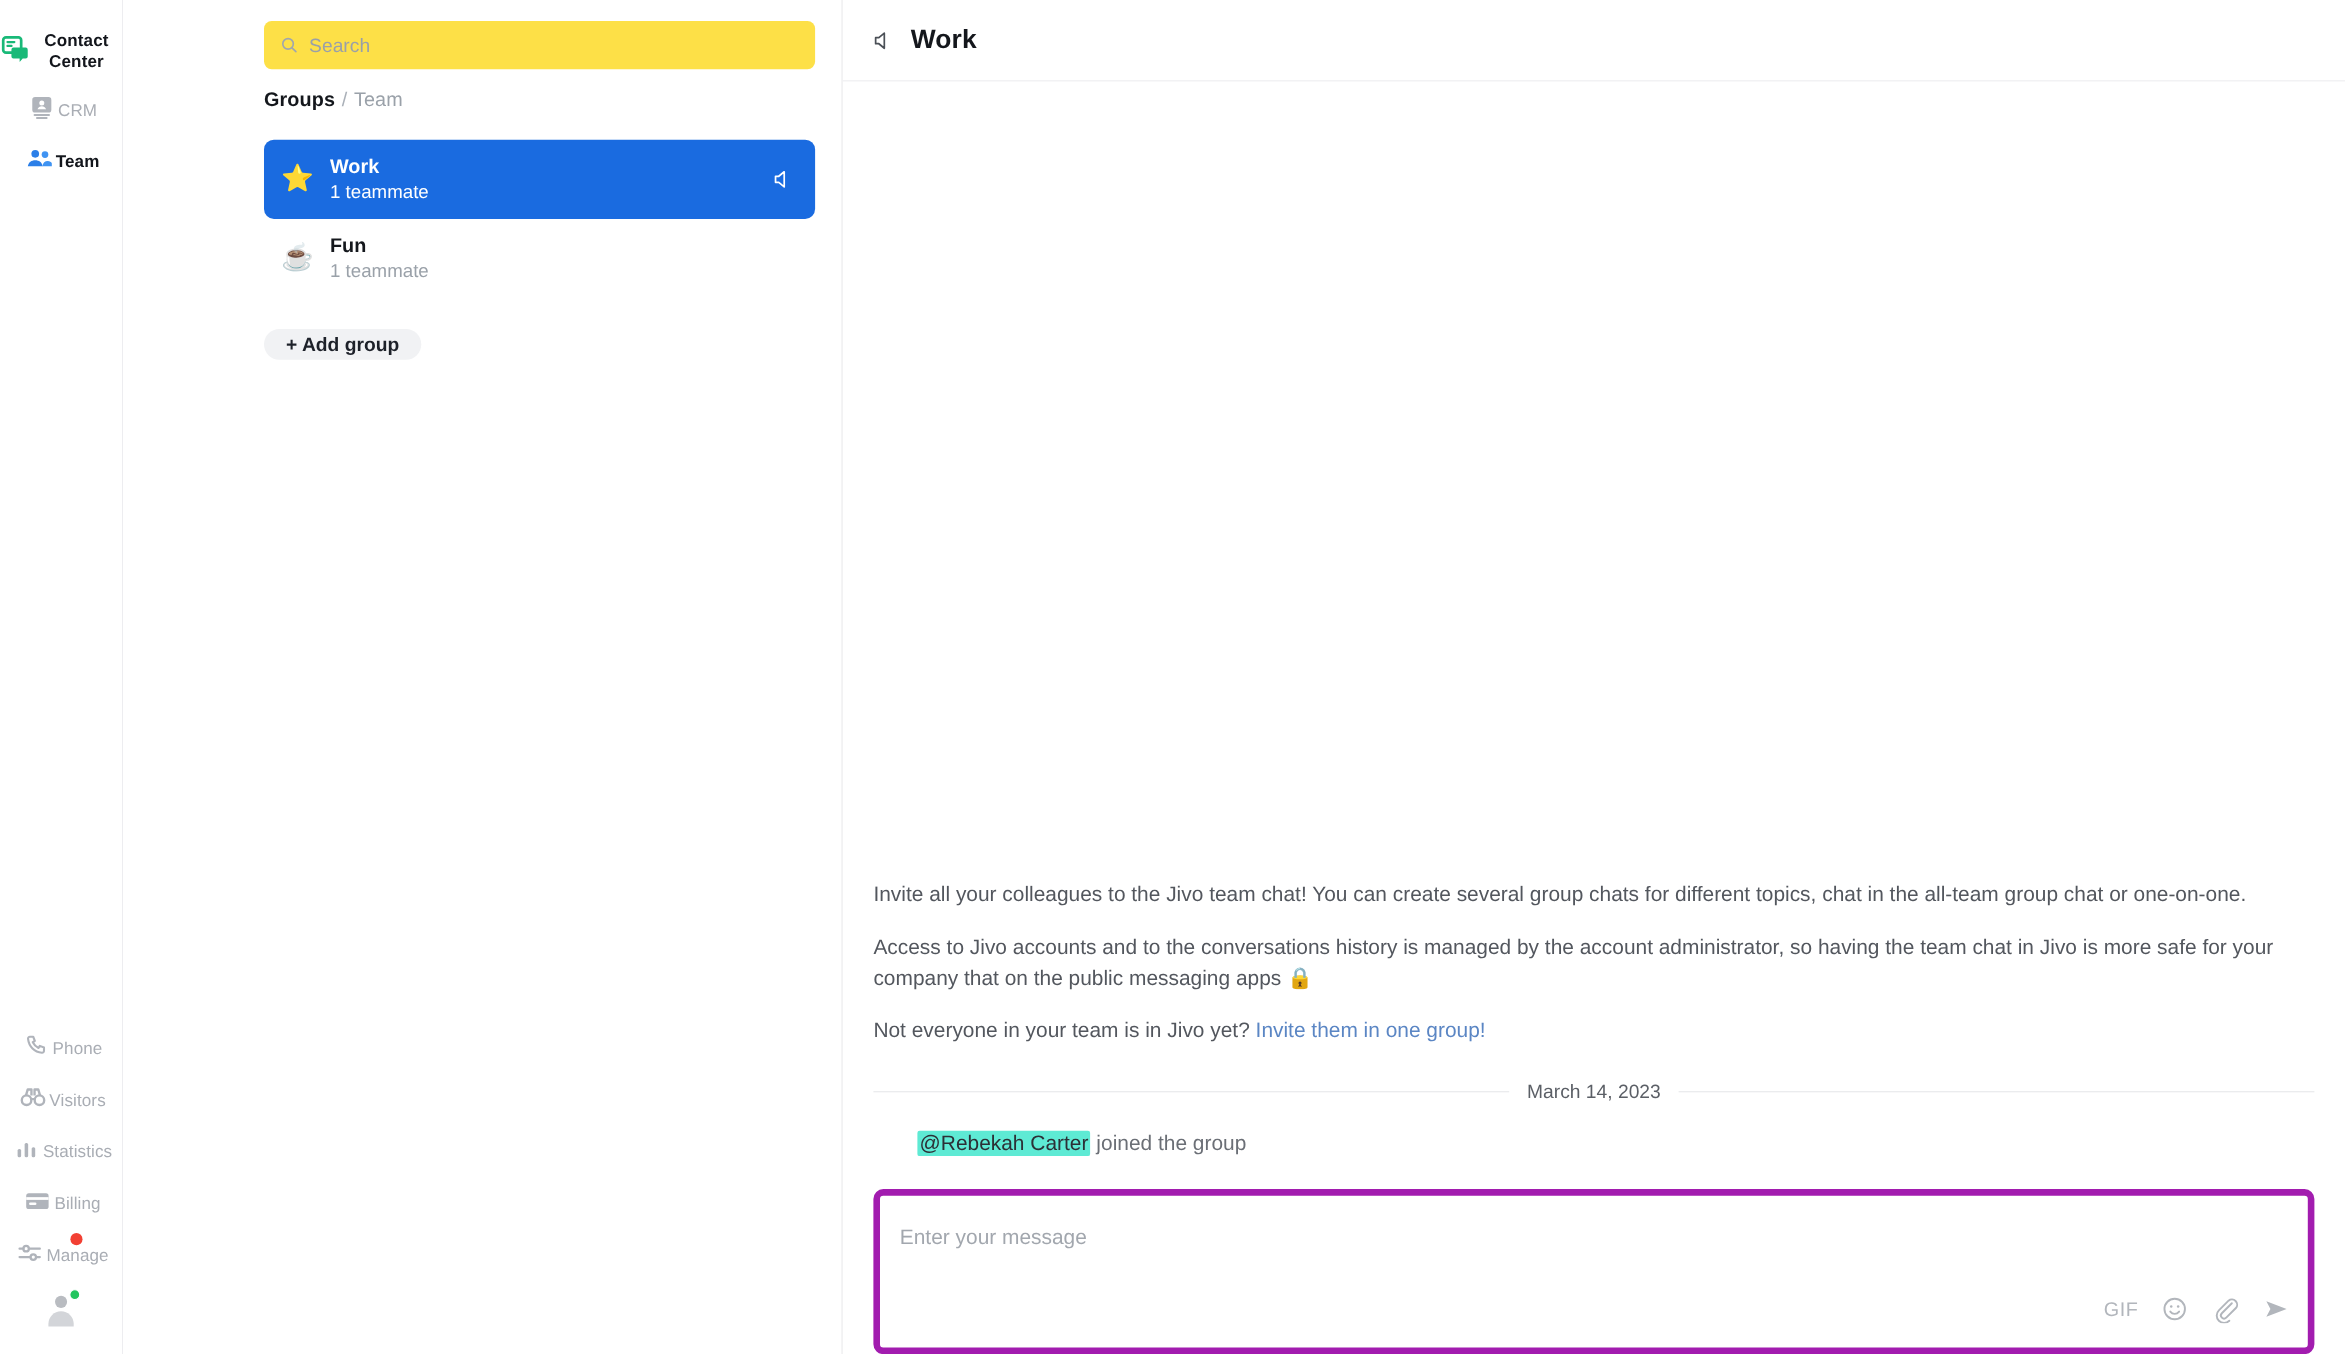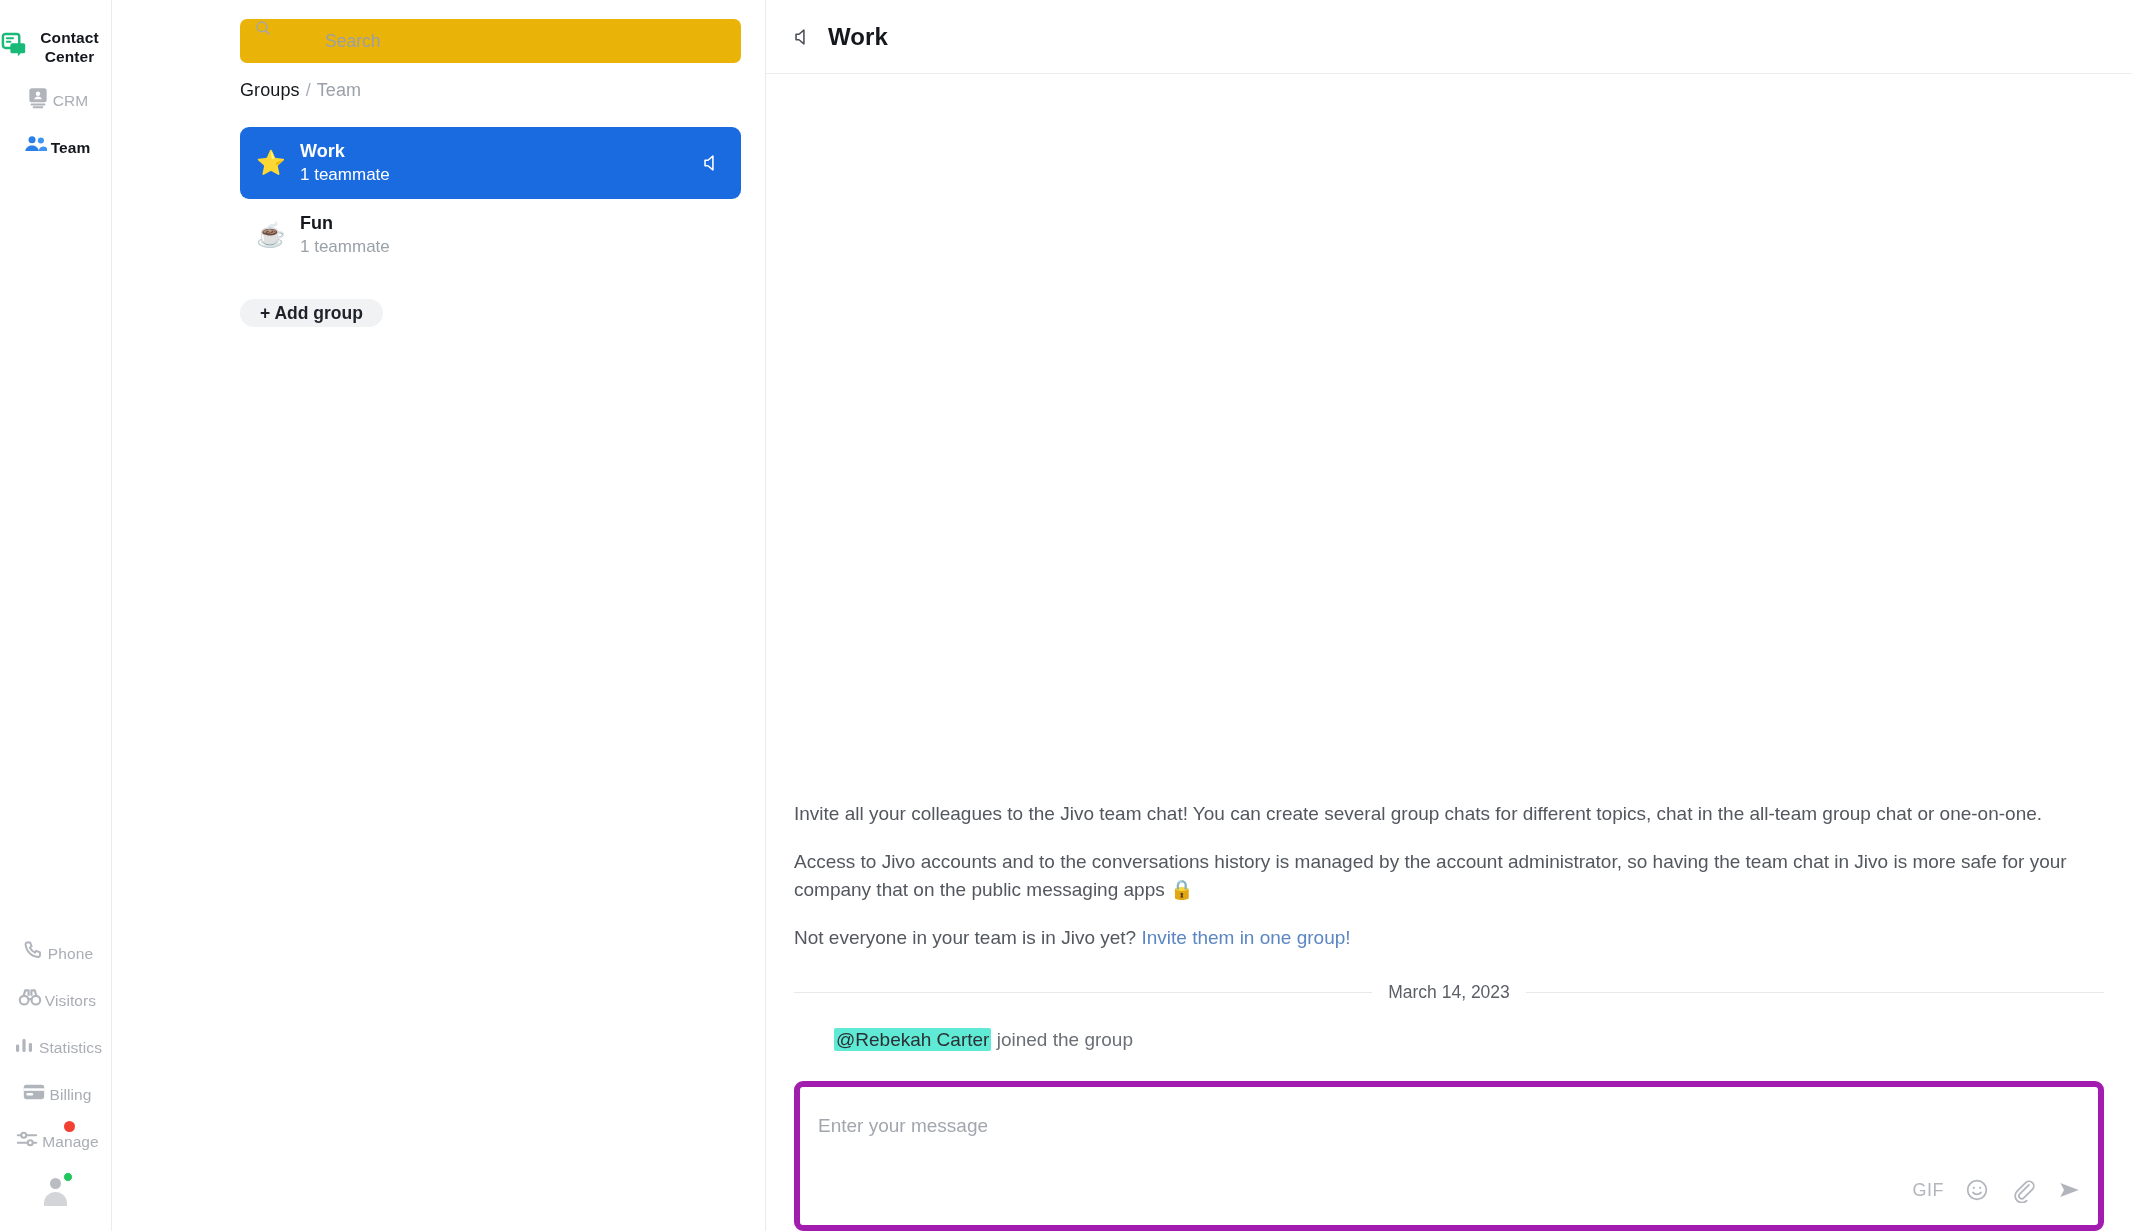--- a/index.html
+++ b/index.html
@@ -67,38 +67,37 @@
   
   .panel {
     width: 654px; flex: 0 0 654px;
     height: 1231px; background: #ffffff;
     border-right: 1px solid #e9eaec;
     padding: 0 0 0 0;
     position: relative;
   }
   .search-wrap { padding: 19px 24px 0 128px; }
   .search-box {
-    height: 44px; background: #eab308; border-radius: 7px;
-    display: flex; padding: 0 14px;
+    height: 44px; background: #fde047; border-radius: 7px;
+    display: flex; align-items: center; padding: 0 14px;
     width: 100%;
-    gap: 44px;
   }
   .search-ico { width:18px; height:18px; margin-right:9px; flex:0 0 18px; }
   .search-inp {
     border:none; outline:none; background:transparent;
     font-family:"Liberation Sans", sans-serif;
     font-size: 17.5px; color:#4c5056; width:100%;
   }
   .search-inp::placeholder { color:#9aa0a8; }
 
   .crumb {
     padding: 17px 24px 0 128px;
     font-size: 18px; letter-spacing: .1px;
   }
-  .crumb b { color:#14171c; font-weight: normal; }
+  .crumb b { color:#14171c; font-weight: bold; }
   .crumb .sep { color:#aab0b8; margin: 0 6px; font-weight:normal; }
   .crumb .cur { color:#9aa1a9; }
 
   .glist { margin-top: 26px; padding: 0 24px 0 128px; }
   .grow {
     display:flex; align-items:center;
     height: 72px; border-radius: 9px;
     padding: 0 18px 0 14px;
     cursor: pointer; position: relative;
   }

